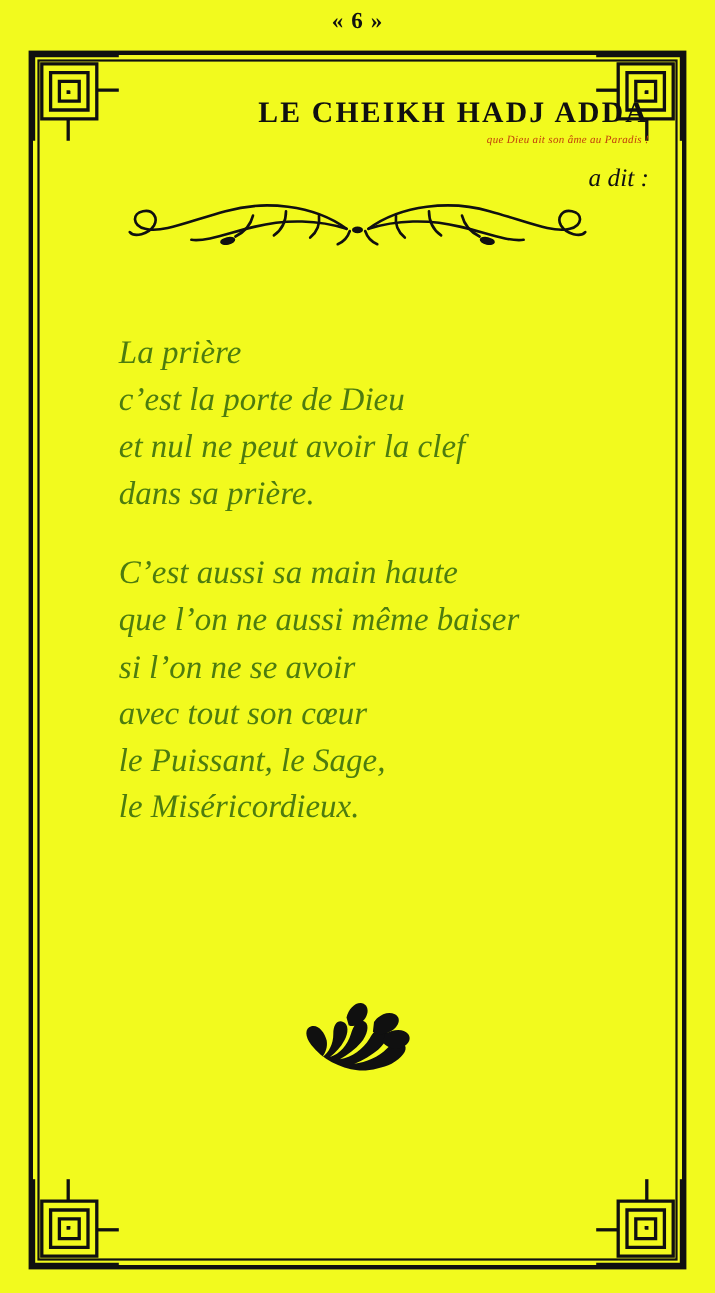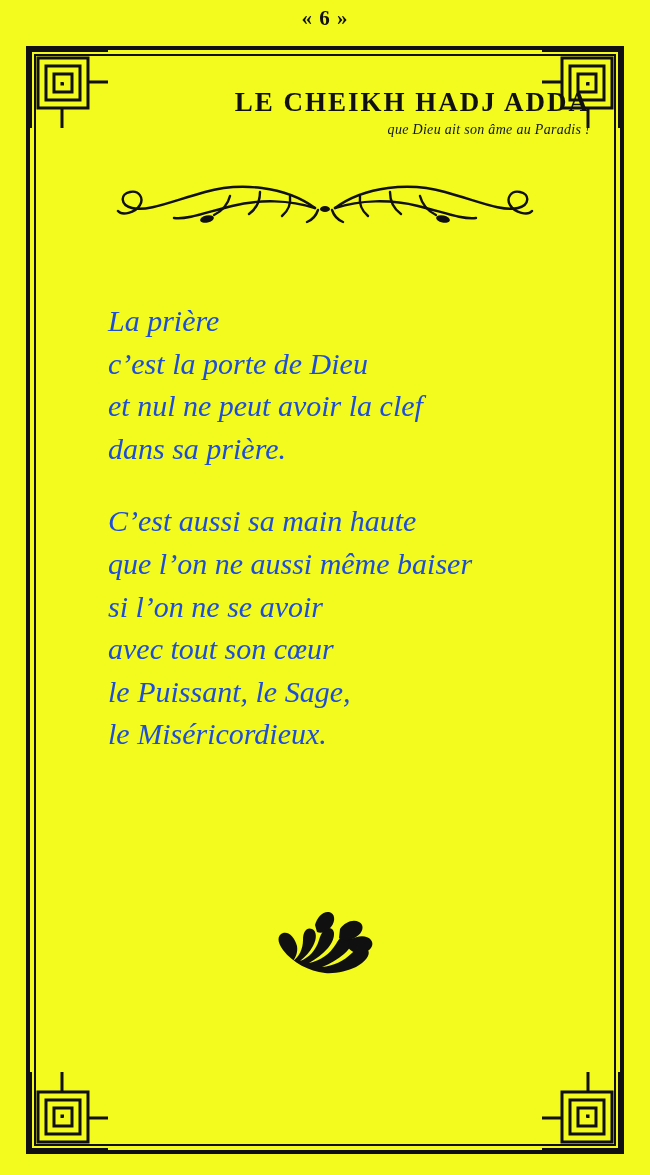--- a/index.html
+++ b/index.html
@@ -81,22 +81,22 @@
     font-family: "Liberation Serif", serif;
     font-weight: bold;
     font-size: 27px;
     letter-spacing: 2px;
     color: #101010;
     line-height: 1.1;
   }
   .sheikh-sub {
     font-family: "Liberation Serif", serif;
     font-style: italic;
-    font-size: 14px;
-    color: #0f172a;
+    font-size: 10px;
+    color: #c2410c;
     margin-top: 4px;
     letter-spacing: 0.3px;
   }
   .said {
     font-family: "Liberation Serif", serif;
     font-style: italic;
     font-size: 23px;
     color: #101010;
     margin-top: 16px;
   }
@@ -114,21 +114,21 @@
   
   .poem {
     position: absolute;
     left: 108px;
     top: 300px;
     width: 470px;
     font-family: "Liberation Serif", serif;
     font-style: italic;
     font-size: 30px;
     line-height: 1.42;
-    color: #1d4ed8;
+    color: #4d7c0f;
   }
   .stanza { margin-bottom: 30px; }
   .stanza:last-child { margin-bottom: 0; }
   .line { white-space: pre; }
 
   
   .bottom-ornament {
     position: absolute;
     left: 255px;
     top: 895px;
@@ -200,20 +200,21 @@
         <path d="M36,36 L36,38 L38,38" stroke-width="3"></path>
         <path d="M62,36 L82,36" stroke-width="3"></path>
         <path d="M36,62 L36,82" stroke-width="3"></path>
       </g>
     </svg>
   </div>
 
   <div class="header-block">
     <div class="sheikh-title">LE CHEIKH HADJ ADDA</div>
     <div class="sheikh-sub">que Dieu ait son âme au Paradis !</div>
+    <div class="said">a dit :</div>
   </div>
 
   <div class="divider">
     <svg width="430" height="55" viewBox="0 0 430 55">
       <g fill="none" stroke="#101010" stroke-width="2.4" stroke-linecap="round">
         <path d="M205,30 C175,8 130,4 95,14 C62,23 38,34 22,30 C10,27 10,16 20,14 C29,12 34,20 30,27 C25,35 12,38 8,33"></path>
         <path d="M205,30 C180,22 150,21 122,28 C100,33 78,42 64,40"></path>
         <path d="M120,18 C118,26 112,33 104,37"></path>
         <path d="M150,14 C150,23 146,31 139,36"></path>
         <path d="M180,18 C181,26 178,33 172,38"></path>

